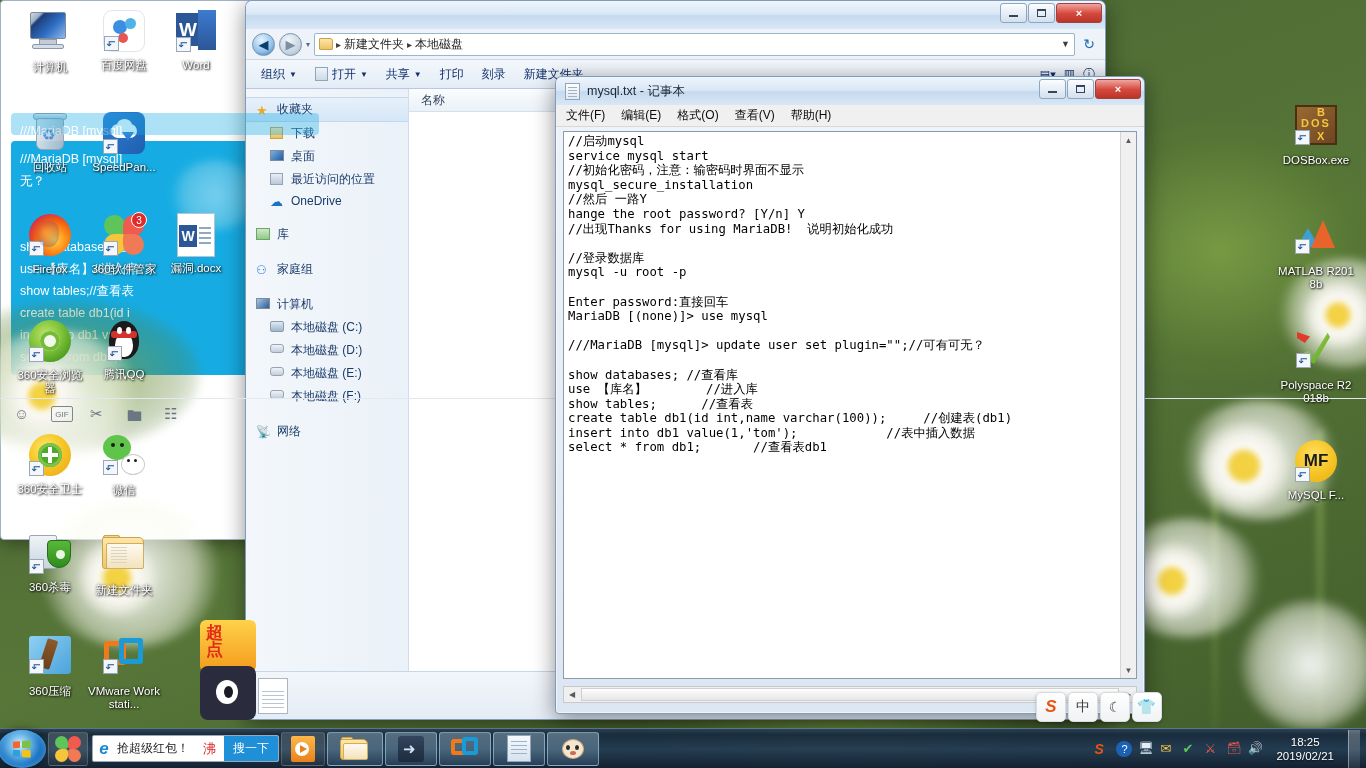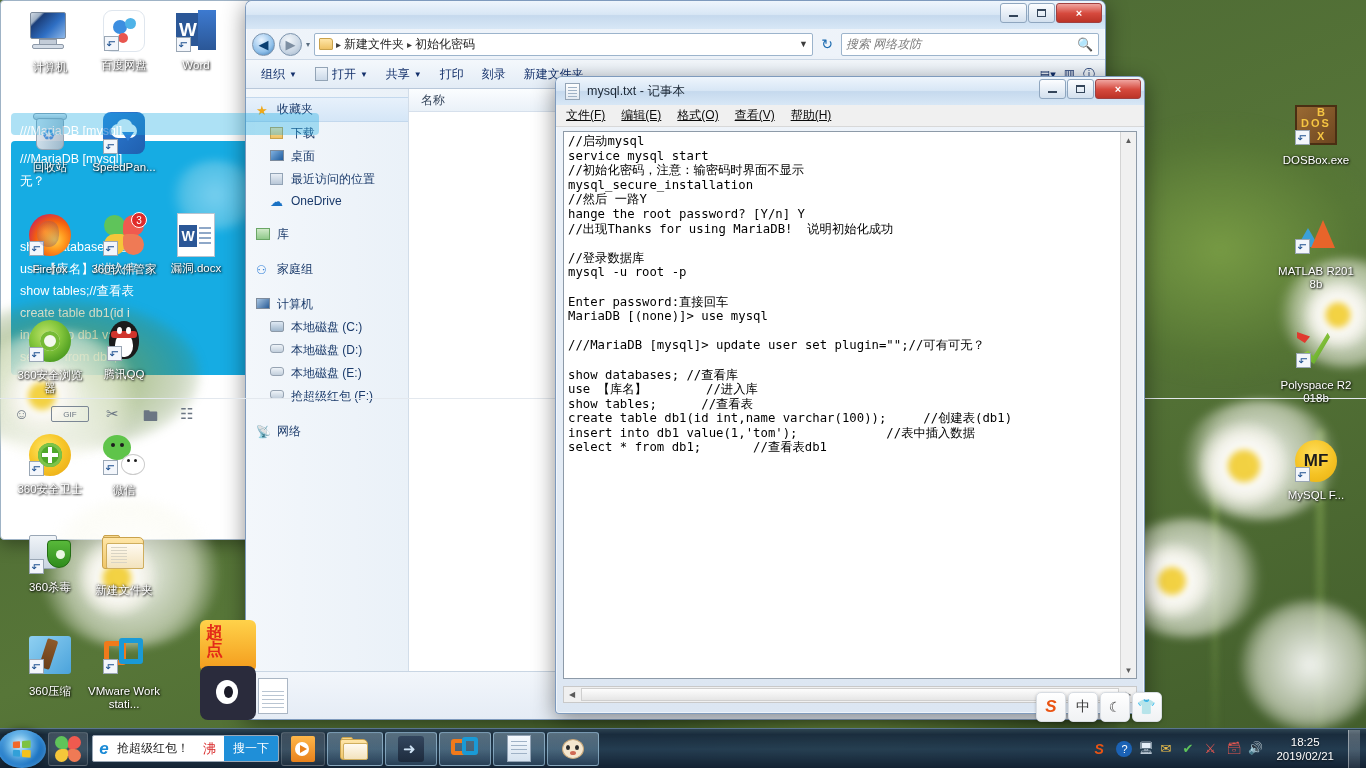--- a/index.html
+++ b/index.html
@@ -272,21 +272,21 @@
   
   #notepad { left: 555px; top: 76px; width: 590px; height: 638px; }
   #notepad .np-title { display:flex; align-items:center; gap:7px; padding-left:9px; height:28px; font-size:12.5px; color:#1b2735; }
   .np-ico { width:15px; height:17px; position:relative; }
   .np-ico .pg { position:absolute; inset:0; background: linear-gradient(#fdfefe,#e3eaf2); border:1px solid #93a4b6; }
   .np-ico .l { position:absolute; left:3px; right:3px; height:1px; background:#9fb2c6; }
   #notepad .np-menu {
     height:22px; display:flex; align-items:center; gap:0; padding:0 2px; font-size:12px; color:#0b0b0b;
     background:#f0f0f0; border-bottom:1px solid #d8d8d8;
   }
-  .np-menu-item { padding:2px 8px; cursor:pointer;text-decoration:underline; }
+  .np-menu-item { padding:2px 8px; cursor:pointer; }
   #notepad .np-area {
     position:absolute; left:7px; right:7px; top:54px; bottom:34px;
     background:#fff; border:1px solid #8d9aa8; display:flex; overflow:hidden;
   }
   #notepad .np-text {
     flex:1; padding:2px 4px; font-family:"DejaVu Sans Mono","Liberation Mono",monospace;
     font-size:12.3px; line-height:14.6px; color:#000; white-space:pre; overflow:hidden;
   }
   .np-vscroll { width:16px; background:#f0f0f0; border-left:1px solid #d4d4d4; position:relative; }
   .np-vscroll .arrw { height:16px; display:flex; align-items:center; justify-content:center; font-size:8px; color:#5a5a5a; }
@@ -640,28 +640,24 @@
 
     <div class="addr-row">
       <div class="nav-circle">◀</div>
       <div class="nav-circle fwd">▶</div>
       <div style="color:#5a6d80;font-size:8px;">▾</div>
       <div class="crumbbar">
         <div class="crumb-folder"></div>
         <span class="crumb-sep">▸</span>
         <span>新建文件夹</span>
         <span class="crumb-sep">▸</span>
-        <span>初始化密码</span>
+        <span>本地磁盘</span>
         <span class="crumb-drop">▼</span>
       </div>
       <div class="refresh-btn">↻</div>
-      <div class="searchbar">
-        <span>搜索 网络攻防</span>
-        <span class="search-mag">🔍</span>
-      </div>
     </div>
 
     <div class="cmd-row">
       <div class="cmd-item">
         <span>组织</span>
         <span class="cmd-caret">▼</span>
       </div>
       <div class="cmd-item">
         <span style="width:13px;height:14px;display:inline-block;background:linear-gradient(#eef4fa,#cbd9e8);border:1px solid #93a4b6;"></span>
         <span>打开</span>
@@ -749,21 +745,21 @@
         <div class="nav-item child">
           <span class="nav-ic">
             <span style="display:block;width:14px;height:9px;border-radius:3px;background:linear-gradient(#eef3f8,#c2cfdc);border:1px solid #96a3b2;"></span>
           </span>
           <span>本地磁盘 (E:)</span>
         </div>
         <div class="nav-item child">
           <span class="nav-ic">
             <span style="display:block;width:14px;height:9px;border-radius:3px;background:linear-gradient(#eef3f8,#c2cfdc);border:1px solid #96a3b2;"></span>
           </span>
-          <span>抢超级红包 (F:)</span>
+          <span>本地磁盘 (F:)</span>
         </div>
         <div class="nav-gap"></div>
         <div class="nav-item">
           <span class="nav-ic" style="color:#2f7fd8;font-size:12px;">📡</span>
           <span>网络</span>
         </div>
       </div>
 
       <div class="list-pane">
         <div class="col-head">
@@ -795,21 +791,21 @@
         <div>show databases;//查</div>
         <div>use 【库名】//进入库</div>
         <div>show tables;//查看表</div>
         <div>create table db1(id i</div>
         <div>insert into db1 valu</div>
         <div>select * from db1;//</div>
       </div>
     </div>
     <div class="chat-tools">
       <span class="ct-ic" style="font-size:15px;">☺</span>
-      <span class="ct-ic" style="font-size:8px;border:1px solid #7b8795;border-radius:2px;text-align:center;line-height:16px;width:38px;height:16px;">GIF</span>
+      <span class="ct-ic" style="font-size:8px;border:1px solid #7b8795;border-radius:2px;text-align:center;line-height:16px;width:22px;height:16px;">GIF</span>
       <span class="ct-ic" style="font-size:15px;">✂</span>
       <span class="ct-ic" style="font-size:15px;">🖿</span>
       <span class="ct-ic" style="font-size:15px;">☷</span>
     </div>
   </div>
 
   <div class="win" id="notepad">
     <div class="win-titlebar">
       <div class="np-title">
         <span class="np-ico">

